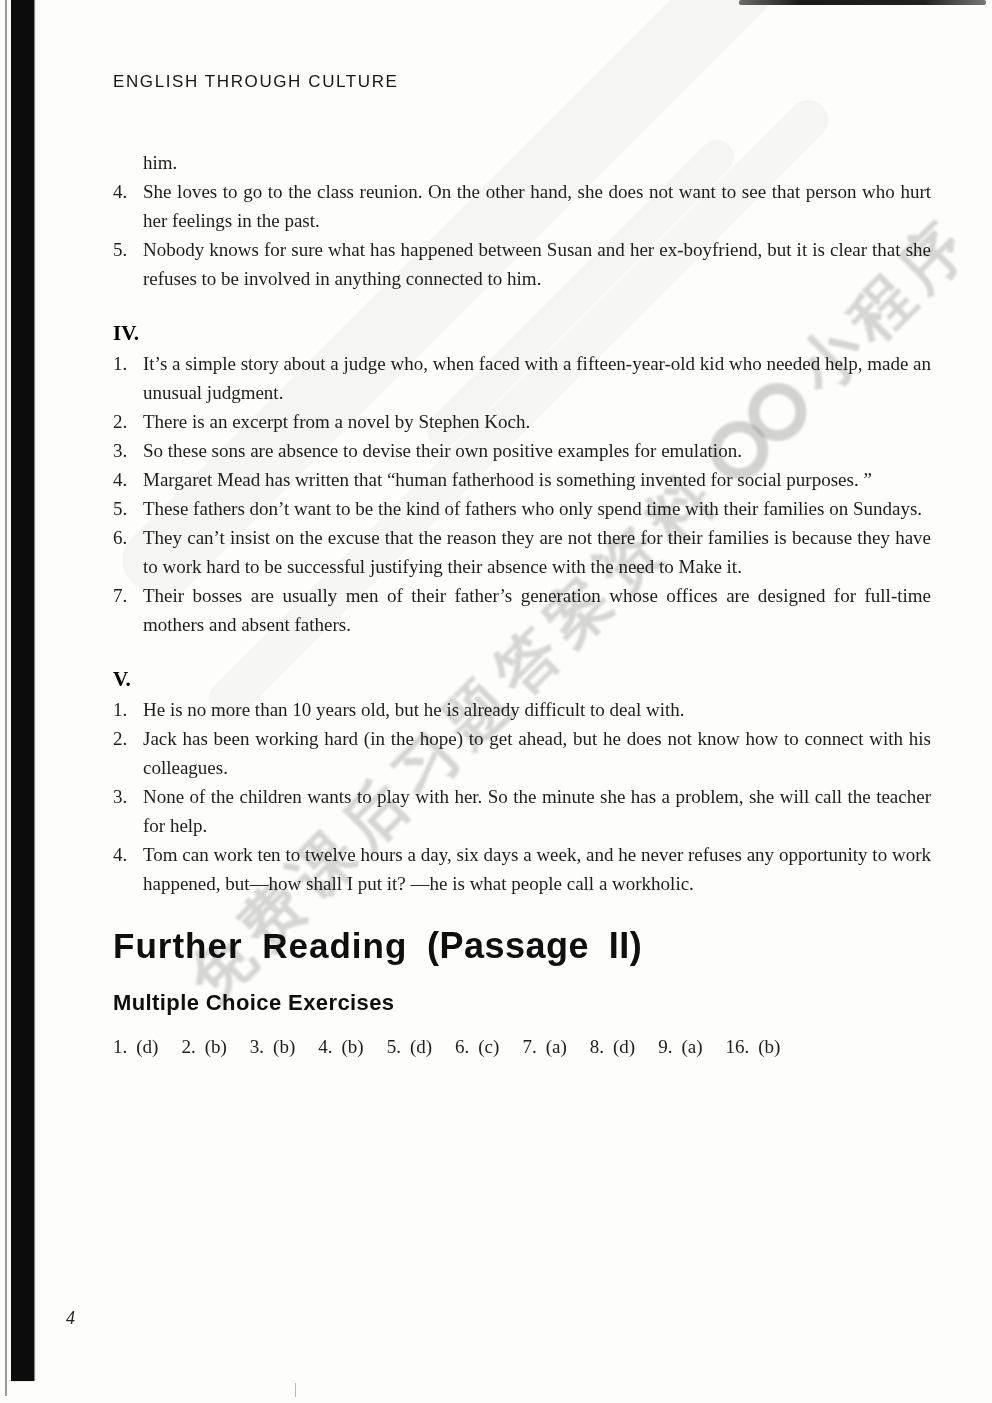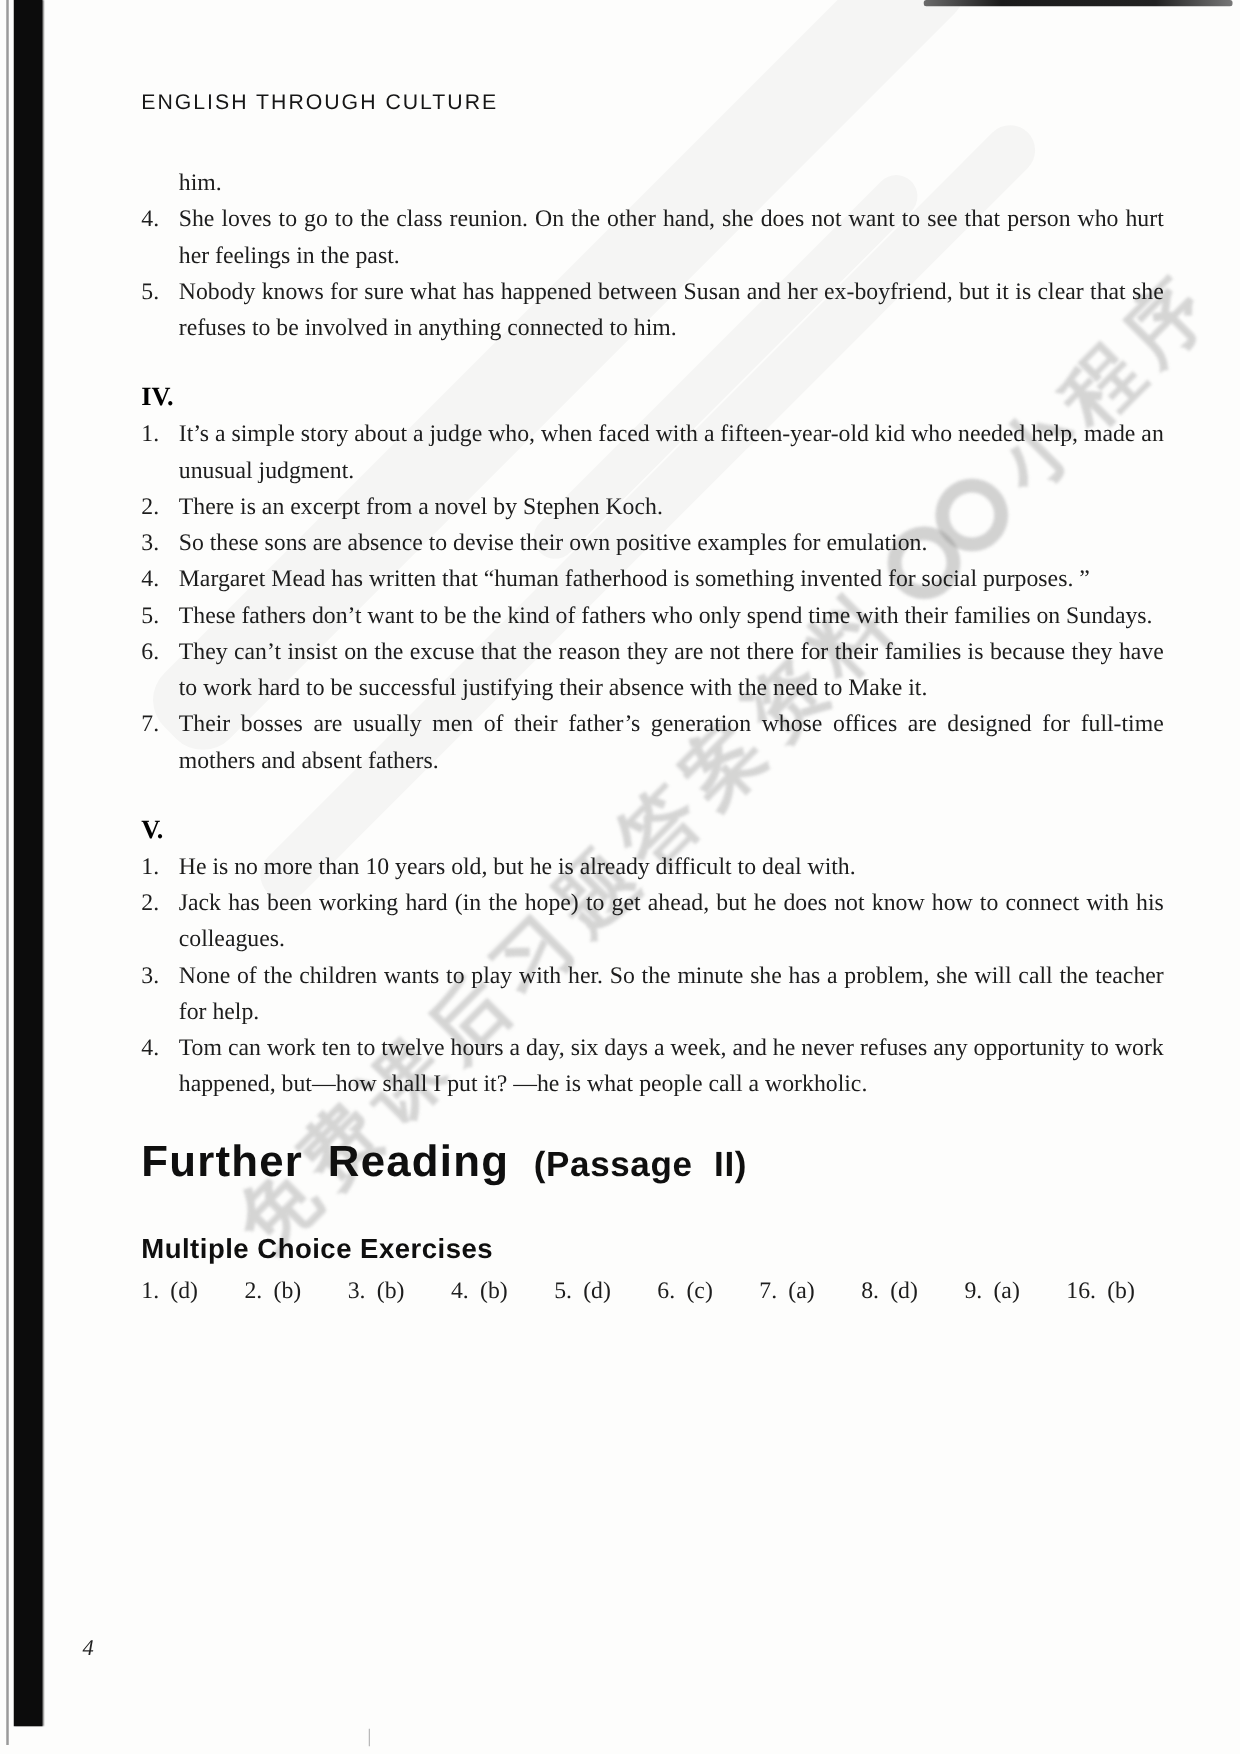--- a/index.html
+++ b/index.html
@@ -44,46 +44,46 @@
   .wm-ring{display:inline-block;width:58px;height:58px;border-radius:50%;
     border:11px solid rgba(110,110,110,.30);box-sizing:border-box;}
   .wm-ring.second{margin-left:-18px;}
 
   
   .content{position:absolute;left:113px;top:0;width:818px;padding-top:72px;}
 
   .running-header{
     font-family:"Liberation Sans", sans-serif;
     font-size:17px;letter-spacing:1.6px;color:#161616;
-    margin-bottom:40px;
+    margin-bottom:56px;
   }
 
   .carryover{font-size:19px;line-height:29px;padding-left:30px;margin-top:12px;}
 
   .sec-heading{
     font-weight:bold;font-size:21px;line-height:32px;
     margin-top:24px;color:#000000;
   }
   .item{display:flex;font-size:19px;line-height:29px;}
   .item-num{width:30px;flex-shrink:0;}
   .item-text{flex:1;text-align:justify;}
   .u{text-underline-offset:4px;text-decoration-thickness:1.2px;}
 
   .fr-title{
     font-family:"Liberation Sans", sans-serif;
     font-weight:bold;font-size:35px;line-height:44px;
     margin:26px 0 0 0;color:#0f0f0f;word-spacing:9px;letter-spacing:1px;
   }
-  .fr-sub{font-size:28px;letter-spacing:.5px;}
+  .fr-sub{font-size:36px;letter-spacing:.5px;}
   .ex-heading{
     font-family:"Liberation Sans", sans-serif;
     font-weight:bold;font-size:22px;line-height:26px;
-    margin:32px 0 0 0;color:#0f0f0f;letter-spacing:.4px;
+    margin:22px 0 0 0;color:#0f0f0f;letter-spacing:.4px;
   }
-  .answers{margin-top:6px;font-size:19px;line-height:29px;display:flex;flex-wrap:wrap;justify-content:space-between;}
+  .answers{margin-top:16px;font-size:19px;line-height:29px;display:flex;flex-wrap:wrap;}
   .ans-pair{margin-right:23px;}
   .ans-n{margin-right:9px;}
 
   .page-number{
     position:absolute;left:66px;top:1308px;
     font-size:18px;font-style:italic;color:#222;
   }
 </style>
 </head>
 <body>

